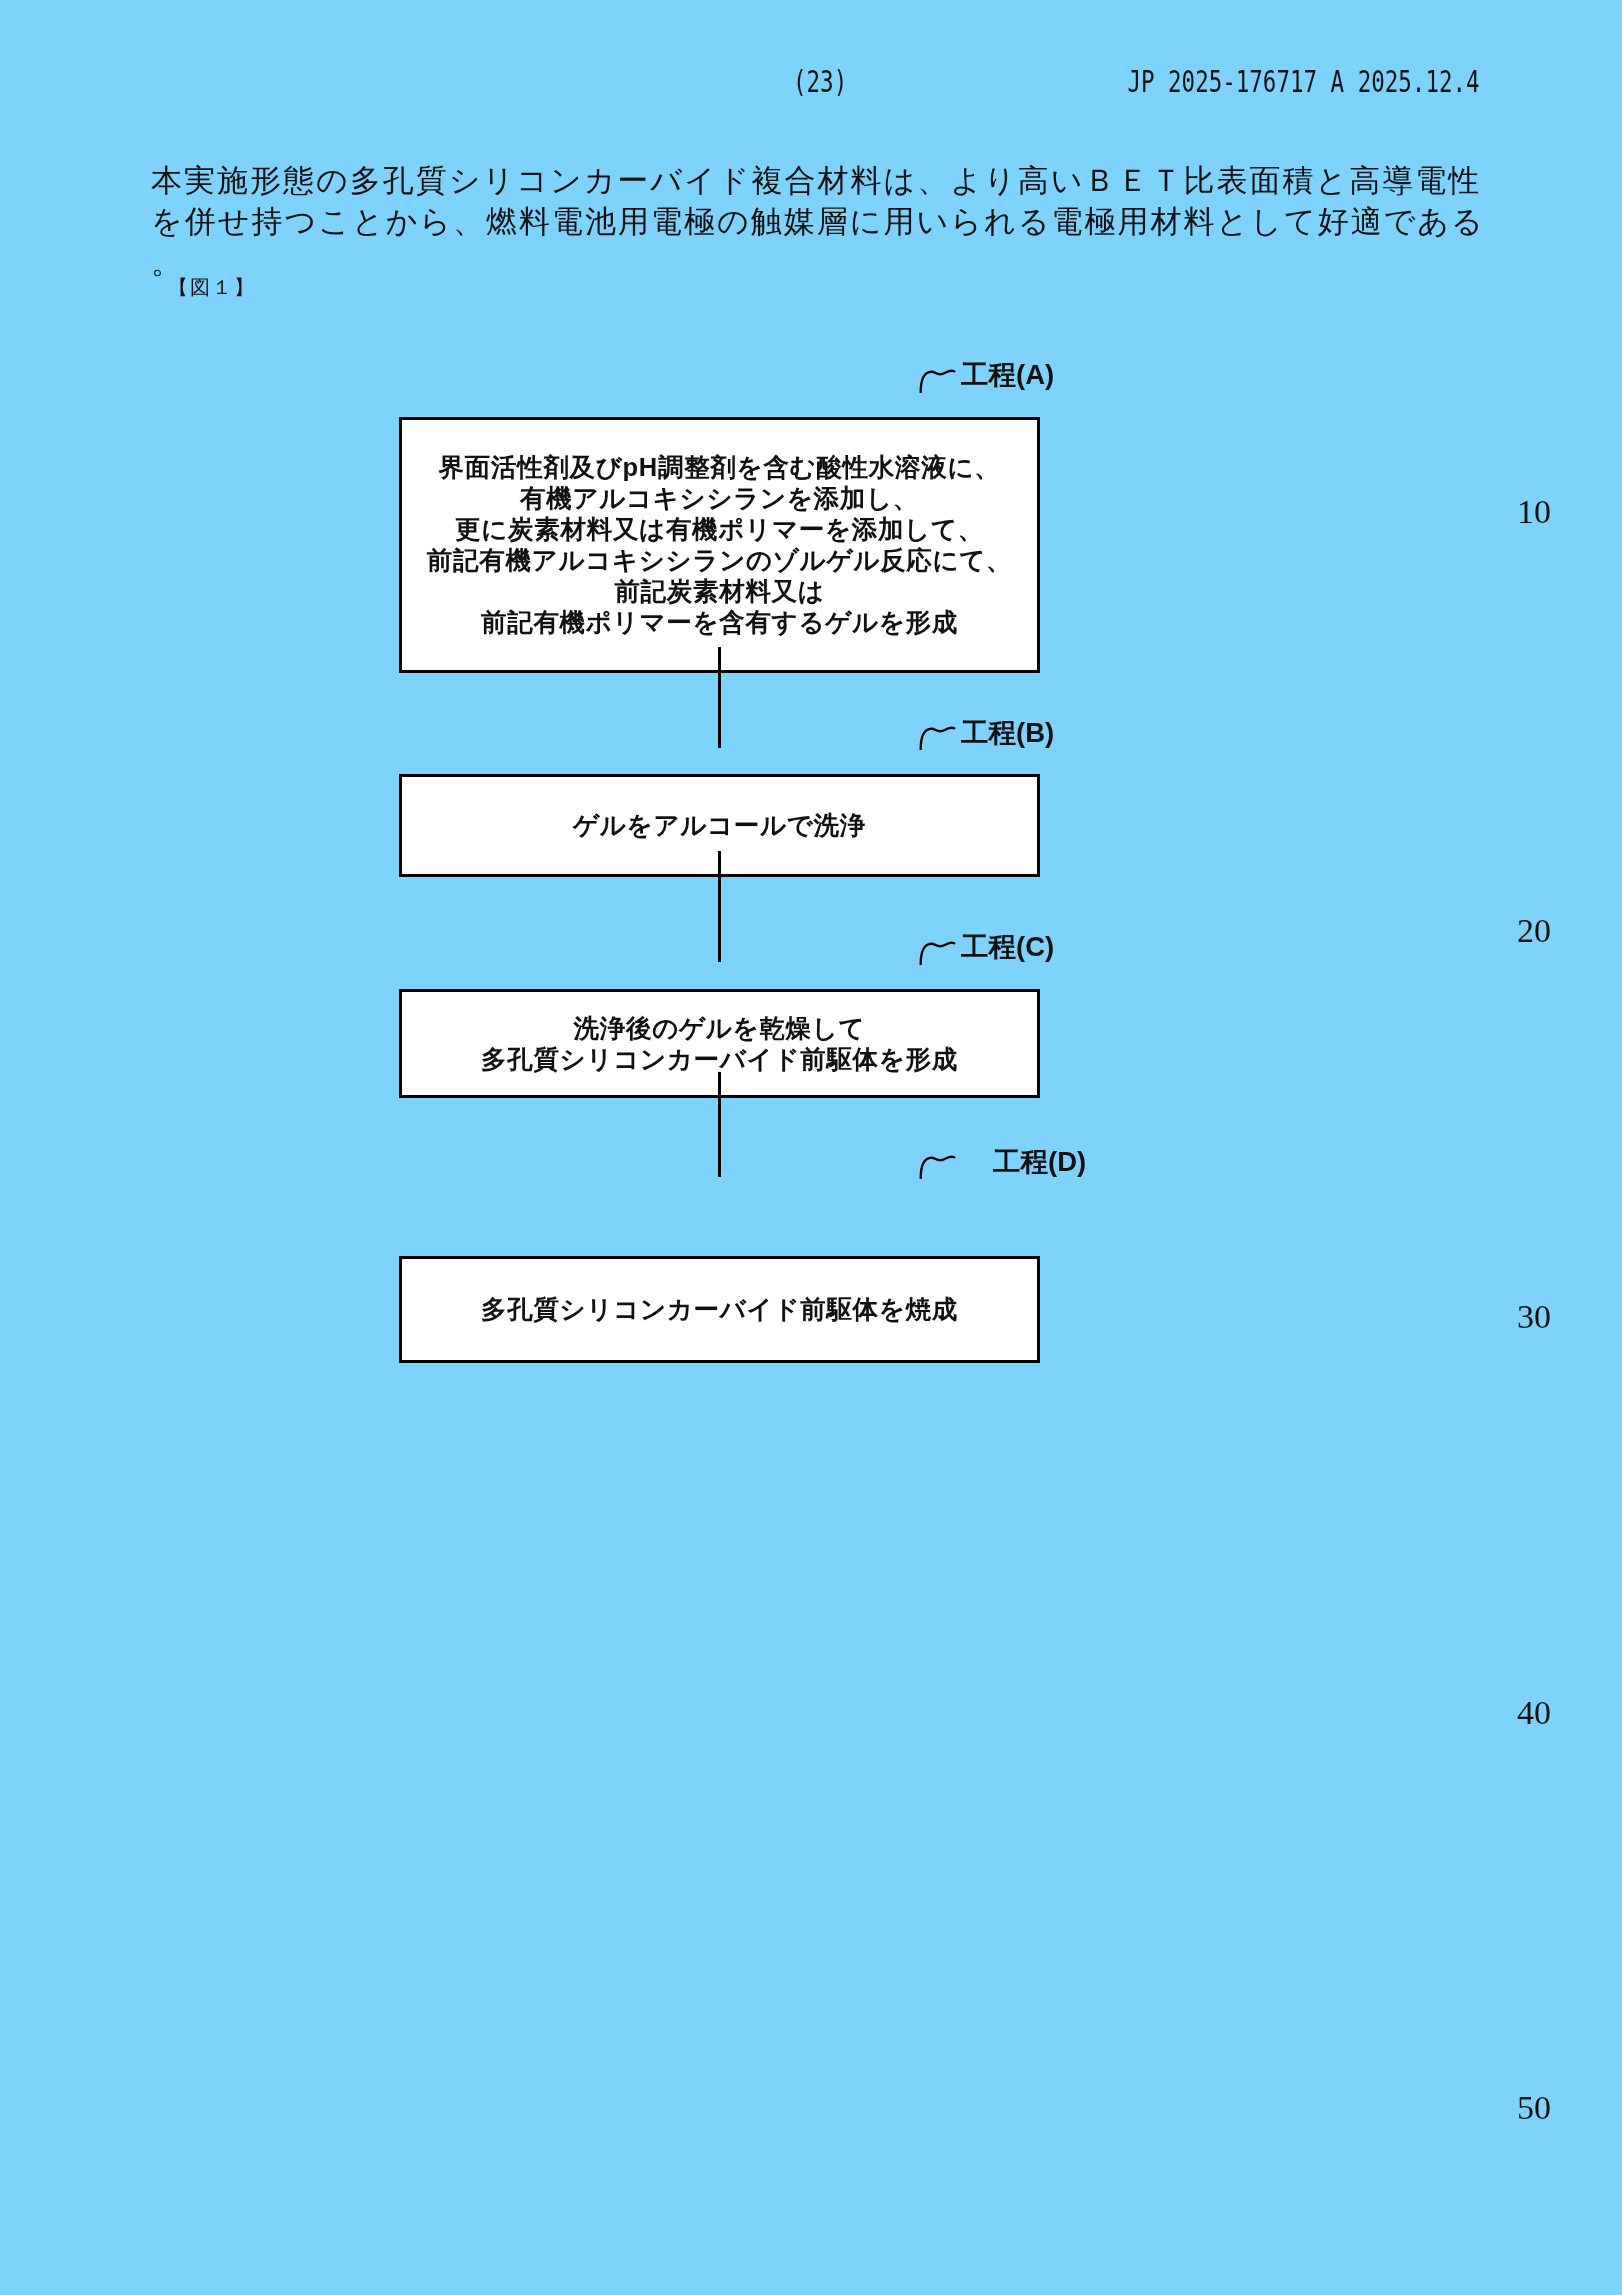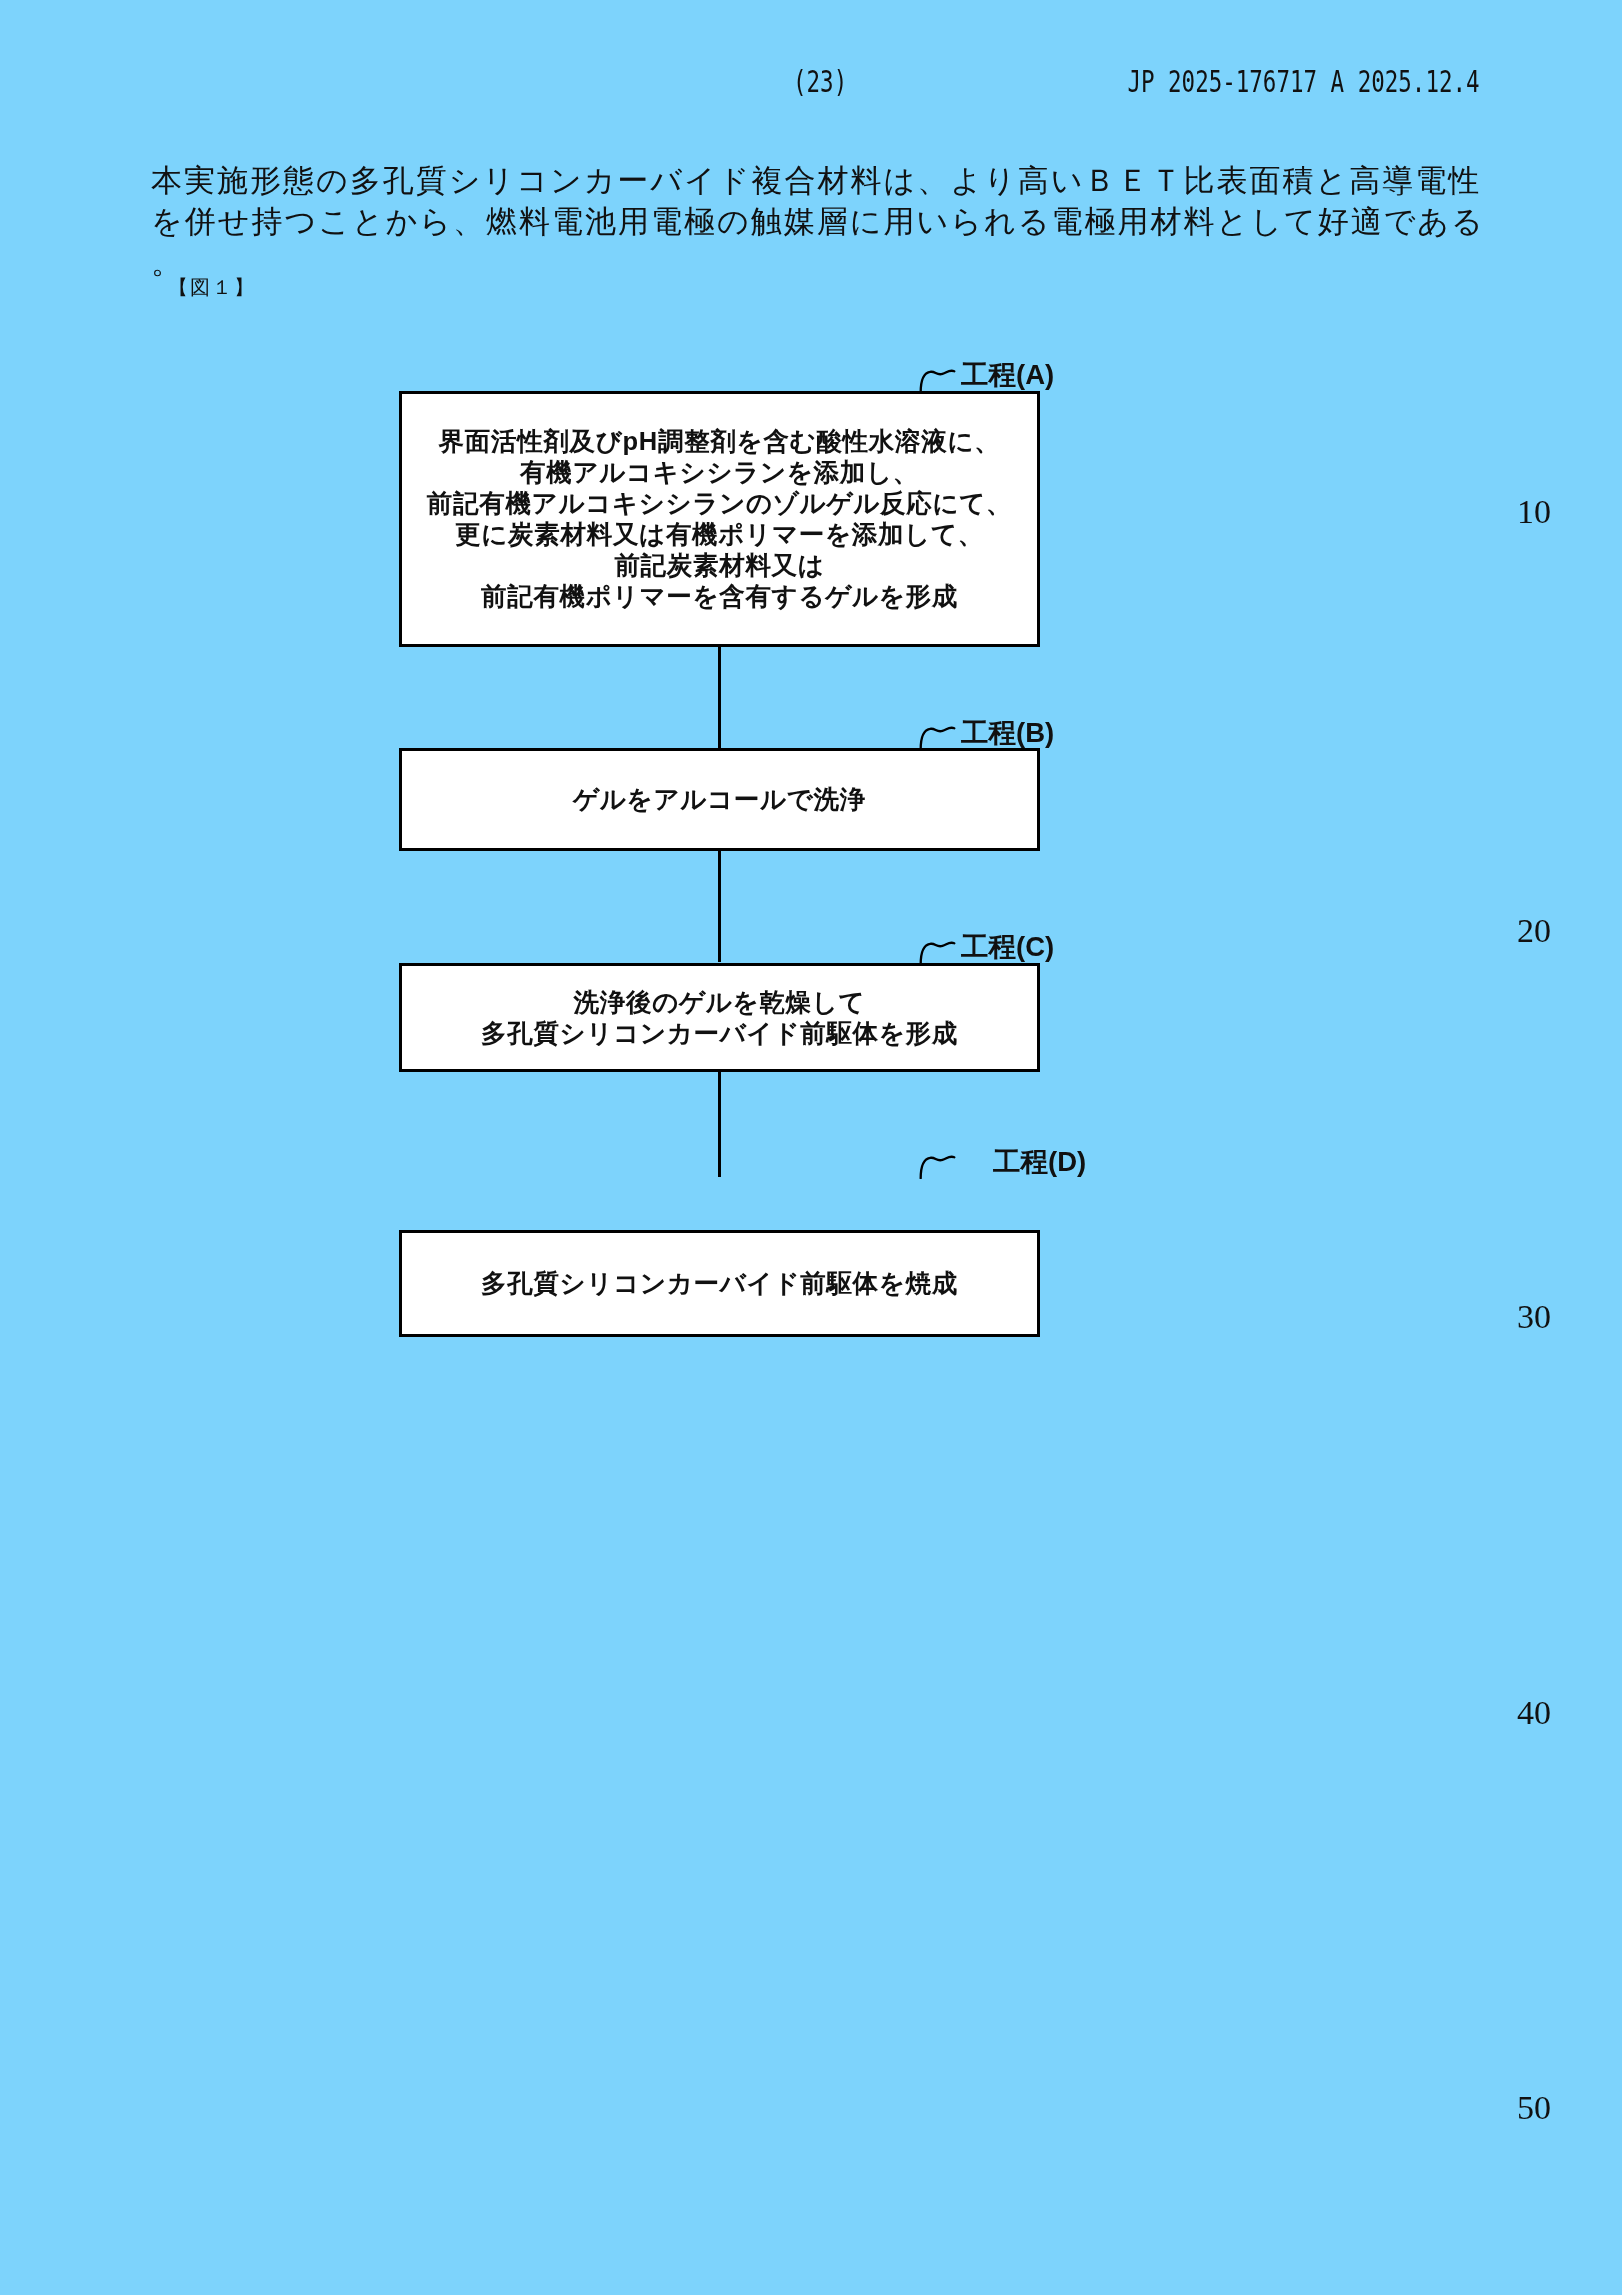--- a/index.html
+++ b/index.html
@@ -55,20 +55,21 @@
   .pbox {
     position: absolute;
     left: 399px;
     width: 641px;
     border: 3.3px solid #000;
     background: #fff;
     display: flex;
     flex-direction: column;
     align-items: center;
     justify-content: center;
+    margin-top: 26px;
   }
   .pbox .bline {
     font-family: "Liberation Sans", sans-serif;
     font-weight: 700;
     font-size: 25.5px;
     line-height: 31px;
     letter-spacing: 0.7px;
     text-align: center;
     white-space: nowrap;
   }
@@ -143,22 +144,22 @@
 
   <div class="leader ldr-a">
     <svg viewBox="0 0 62 44" xmlns="http://www.w3.org/2000/svg">
       <path d="M7 43 C7 24 11 14 21 12 C29 10 31 18 40 15 C47 13 50 8 58 11" fill="none" stroke="#000" stroke-width="3.5" stroke-linecap="round"></path>
     </svg>
   </div>
   <div class="step-label lbl-a">工程(A)</div>
   <div class="pbox box-a">
     <div class="bline">界面活性剤及びpH調整剤を含む酸性水溶液に、</div>
     <div class="bline">有機アルコキシシランを添加し、</div>
+    <div class="bline">更に炭素材料又は有機ポリマーを添加して、</div>
     <div class="bline">前記有機アルコキシシランのゾルゲル反応にて、</div>
-    <div class="bline">更に炭素材料又は有機ポリマーを添加して、</div>
     <div class="bline">前記炭素材料又は</div>
     <div class="bline">前記有機ポリマーを含有するゲルを形成</div>
   </div>
 
   <div class="connector conn-ab"></div>
 
   <div class="leader ldr-b">
     <svg viewBox="0 0 62 44" xmlns="http://www.w3.org/2000/svg">
       <path d="M7 43 C7 24 11 14 21 12 C29 10 31 18 40 15 C47 13 50 8 58 11" fill="none" stroke="#000" stroke-width="3.5" stroke-linecap="round"></path>
     </svg>

